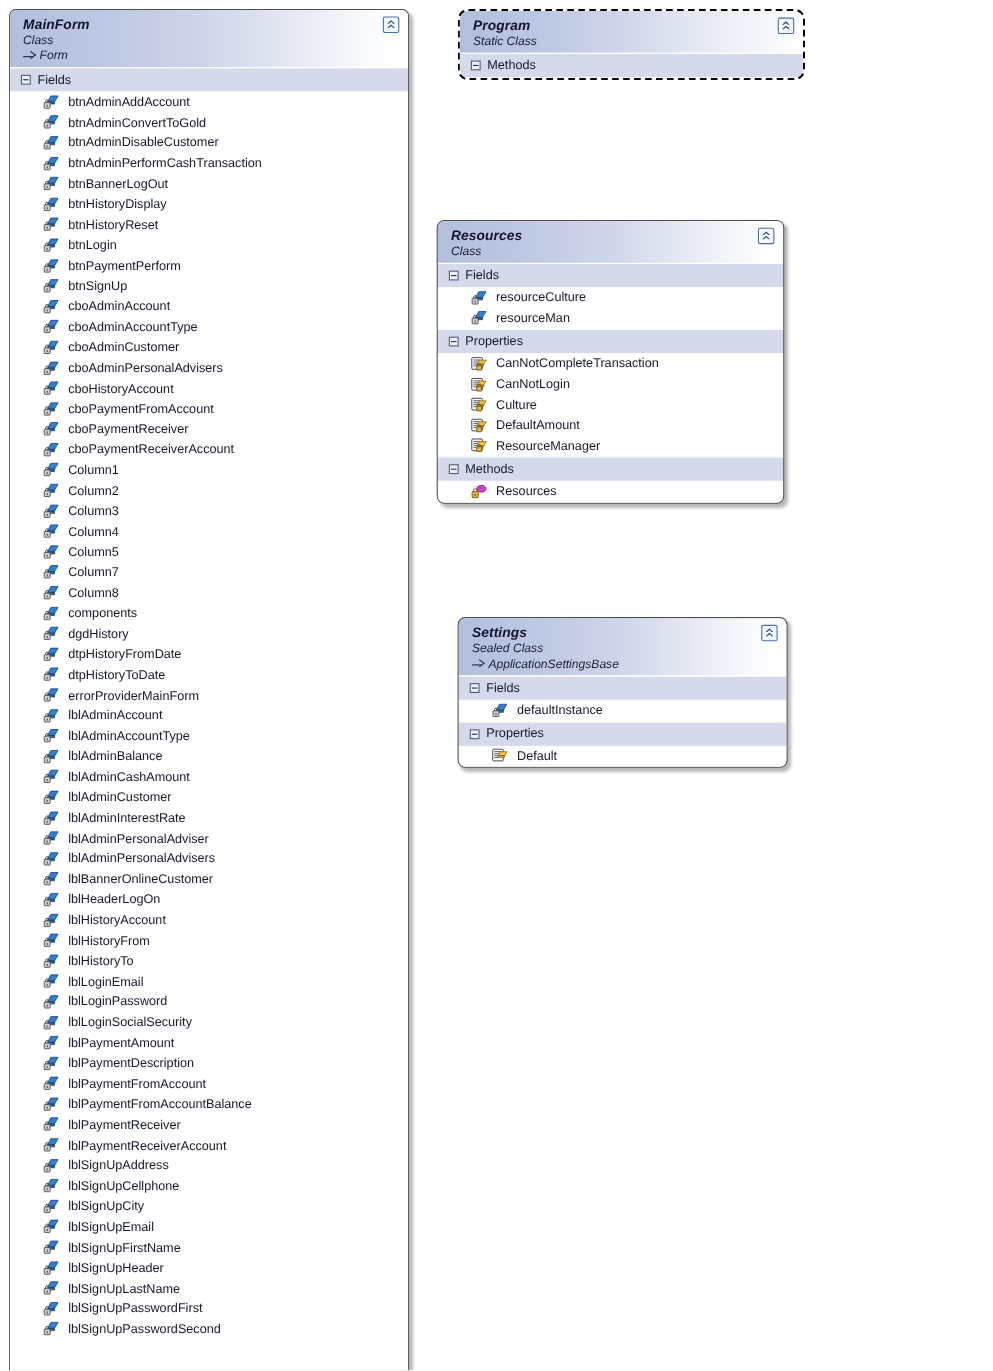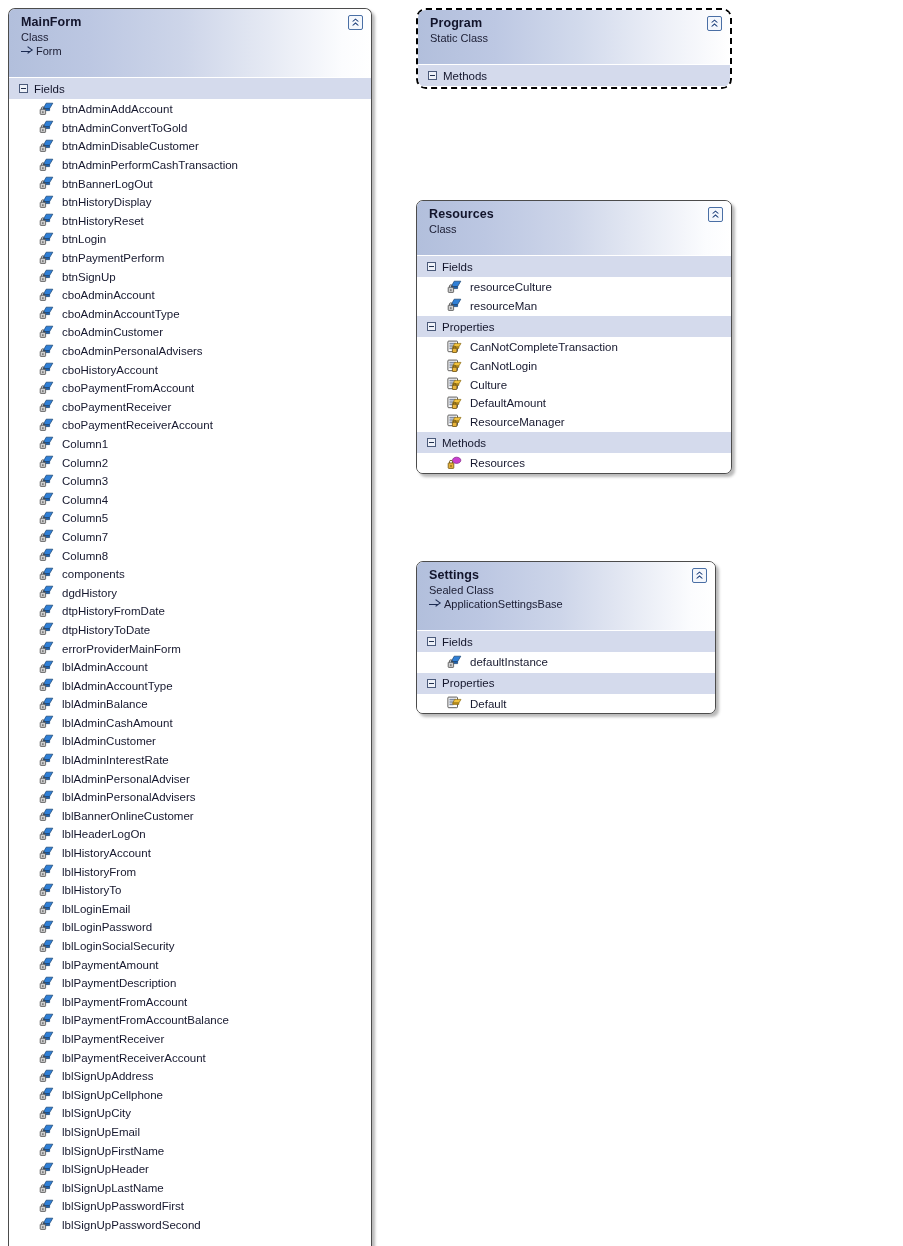--- a/index.html
+++ b/index.html
@@ -32,23 +32,24 @@
   }
   .shape.clipped {
     border-bottom: none;
     border-bottom-left-radius: 0;
     border-bottom-right-radius: 0;
   }
 
   
   .sh-header {
     position: relative;
-    padding: 6px 10px 19px 12px;
+    padding: 6px 10px 3px 12px;
     background: linear-gradient(to right, #b2bfdc 0%, #bcc7e2 22%, #cdd5e9 48%, #e6eaf4 72%, #fbfcfe 92%, #ffffff 100%);
     border-bottom: 1px solid #ffffff;
+    font-style: italic;
   }
   .shape.dashed .sh-header {
     background: linear-gradient(to right, #b2bfdc 0%, #bdc8e3 25%, #d2daec 52%, #eceff7 78%, #ffffff 100%);
   }
   .sh-title {
     font-size: 12.5px;
     font-weight: bold;
     color: #12142b;
     line-height: 15px;
     letter-spacing: 0.1px;
@@ -799,21 +800,21 @@
     <path d="M5.5 1.4 L9 4.6 H7.6 L5.5 2.8 L3.4 4.6 H2 Z" fill="#1d3f7a"></path>
     <path d="M5.5 5.3 L9 8.5 H7.6 L5.5 6.7 L3.4 8.5 H2 Z" fill="#1d3f7a"></path>
   </svg>
         </div>
     </div>
       <div class="cmp-head first">
         <span class="exp-box"></span>
         <span>Methods</span>
       </div>
     </div>
-    <div class="shape" style="left: 416px; top: 200px; width: 316px;">
+    <div class="shape" style="left: 397px; top: 200px; width: 316px;">
       <div class="sh-header">
       <div class="sh-title">Resources</div>
       <div class="sh-kind">Class</div>
         <div class="sh-base" style="height:0;overflow:hidden"></div>
         <div class="collapse-btn">
           <svg width="11" height="11" viewBox="0 0 11 11">
     <path d="M5.5 1.4 L9 4.6 H7.6 L5.5 2.8 L3.4 4.6 H2 Z" fill="#1d3f7a"></path>
     <path d="M5.5 5.3 L9 8.5 H7.6 L5.5 6.7 L3.4 8.5 H2 Z" fill="#1d3f7a"></path>
   </svg>
         </div>

